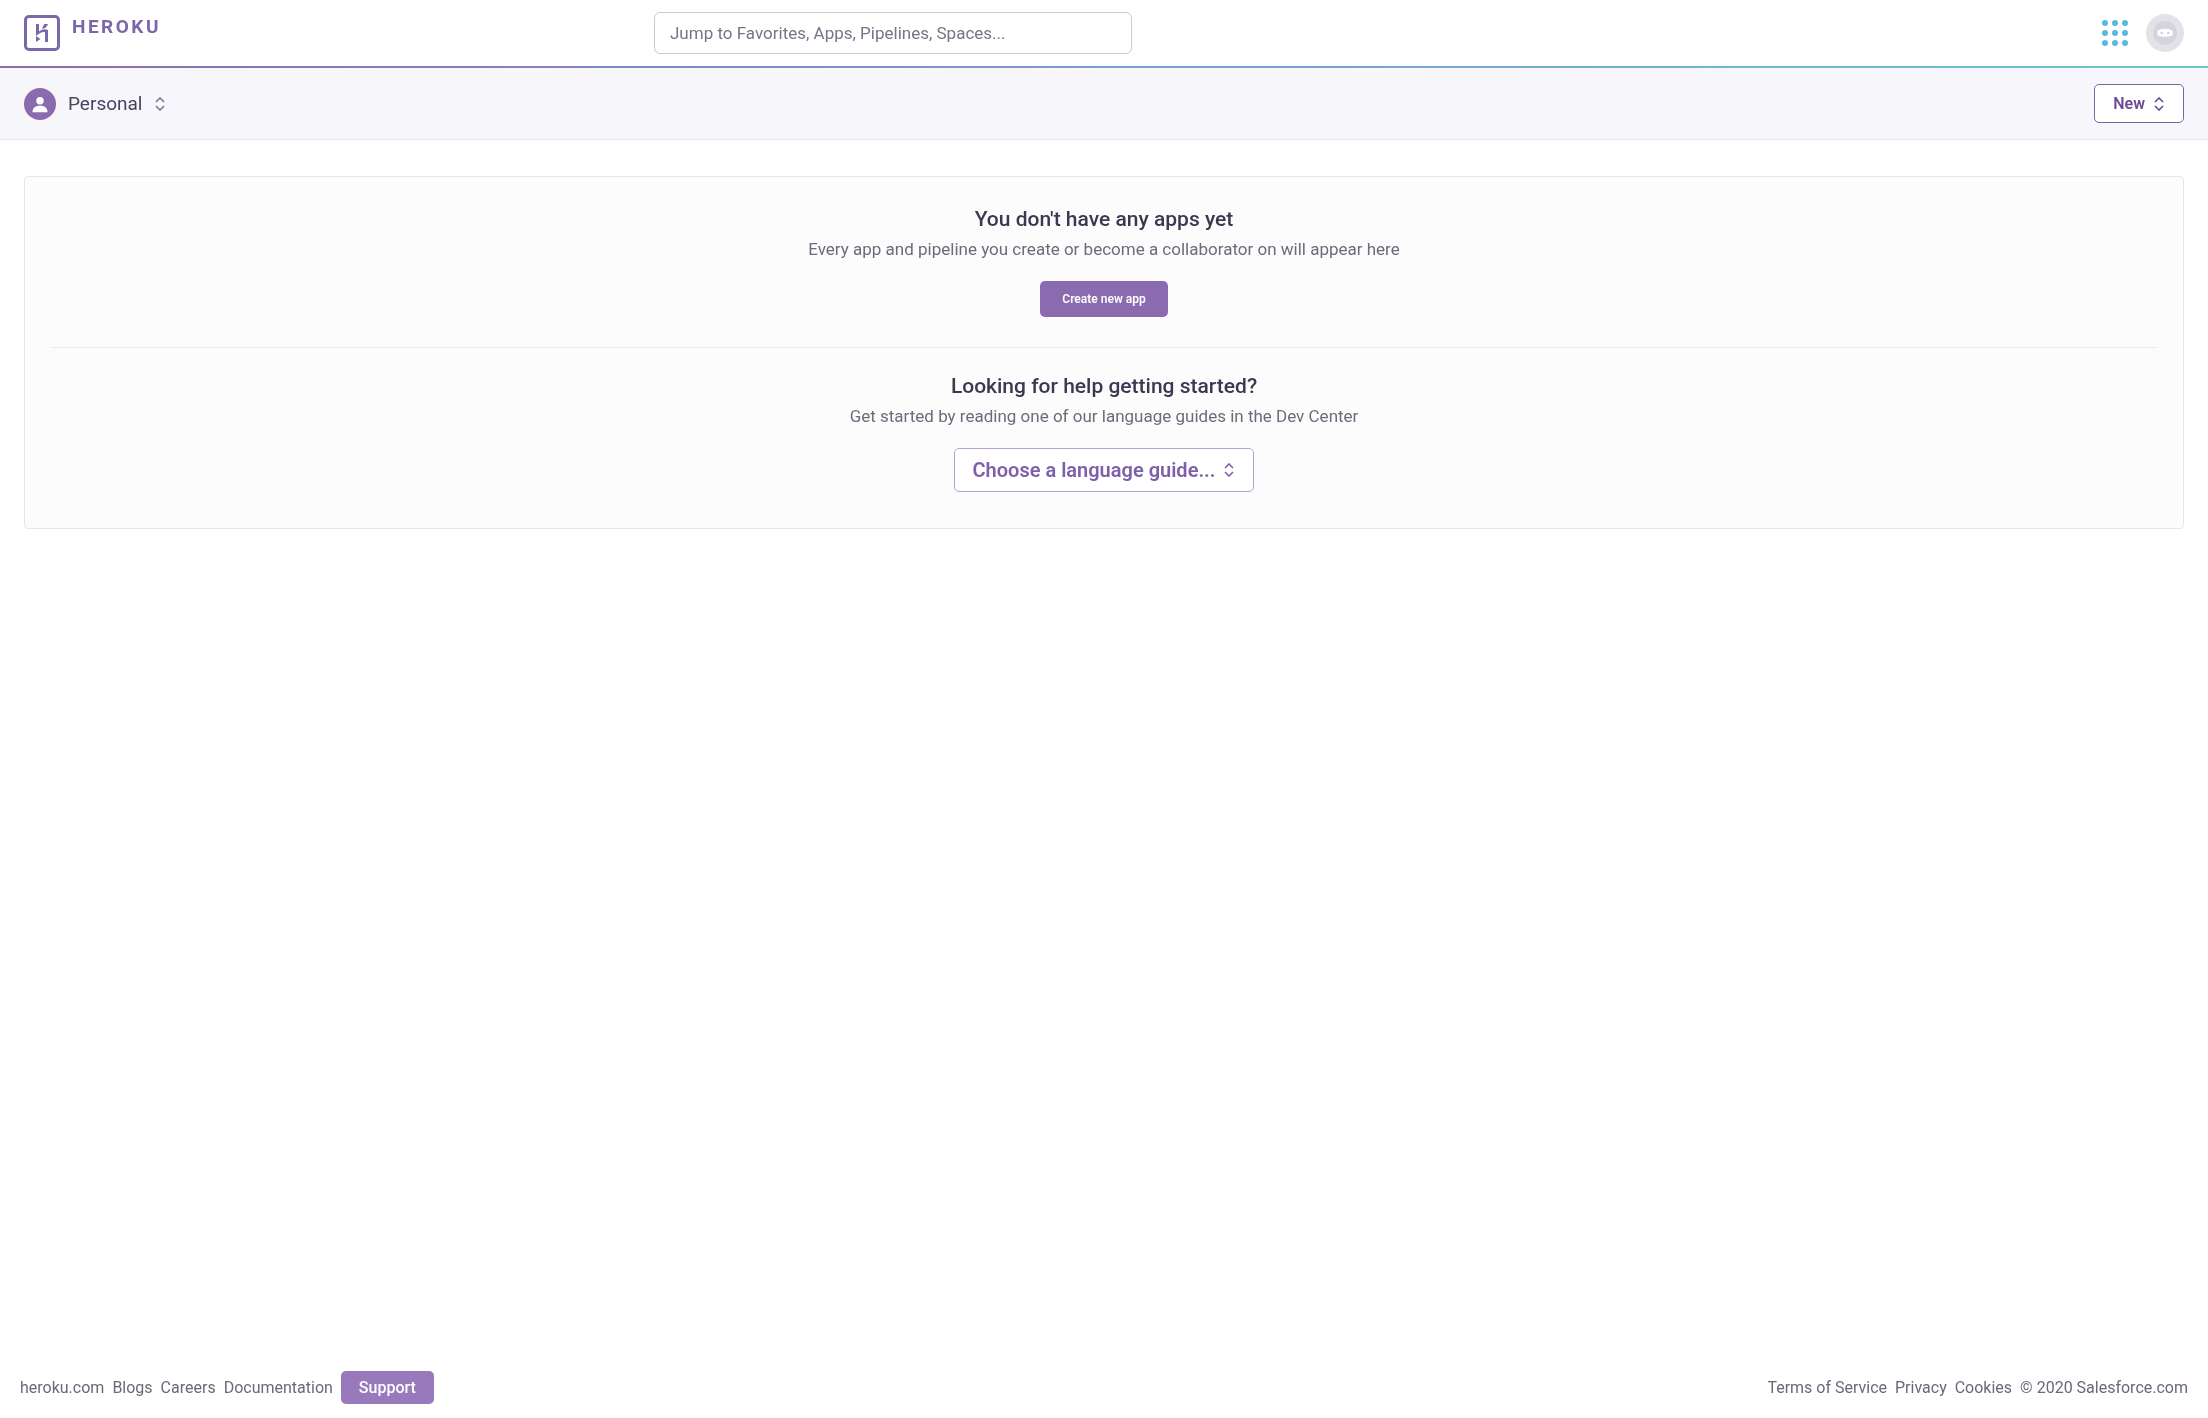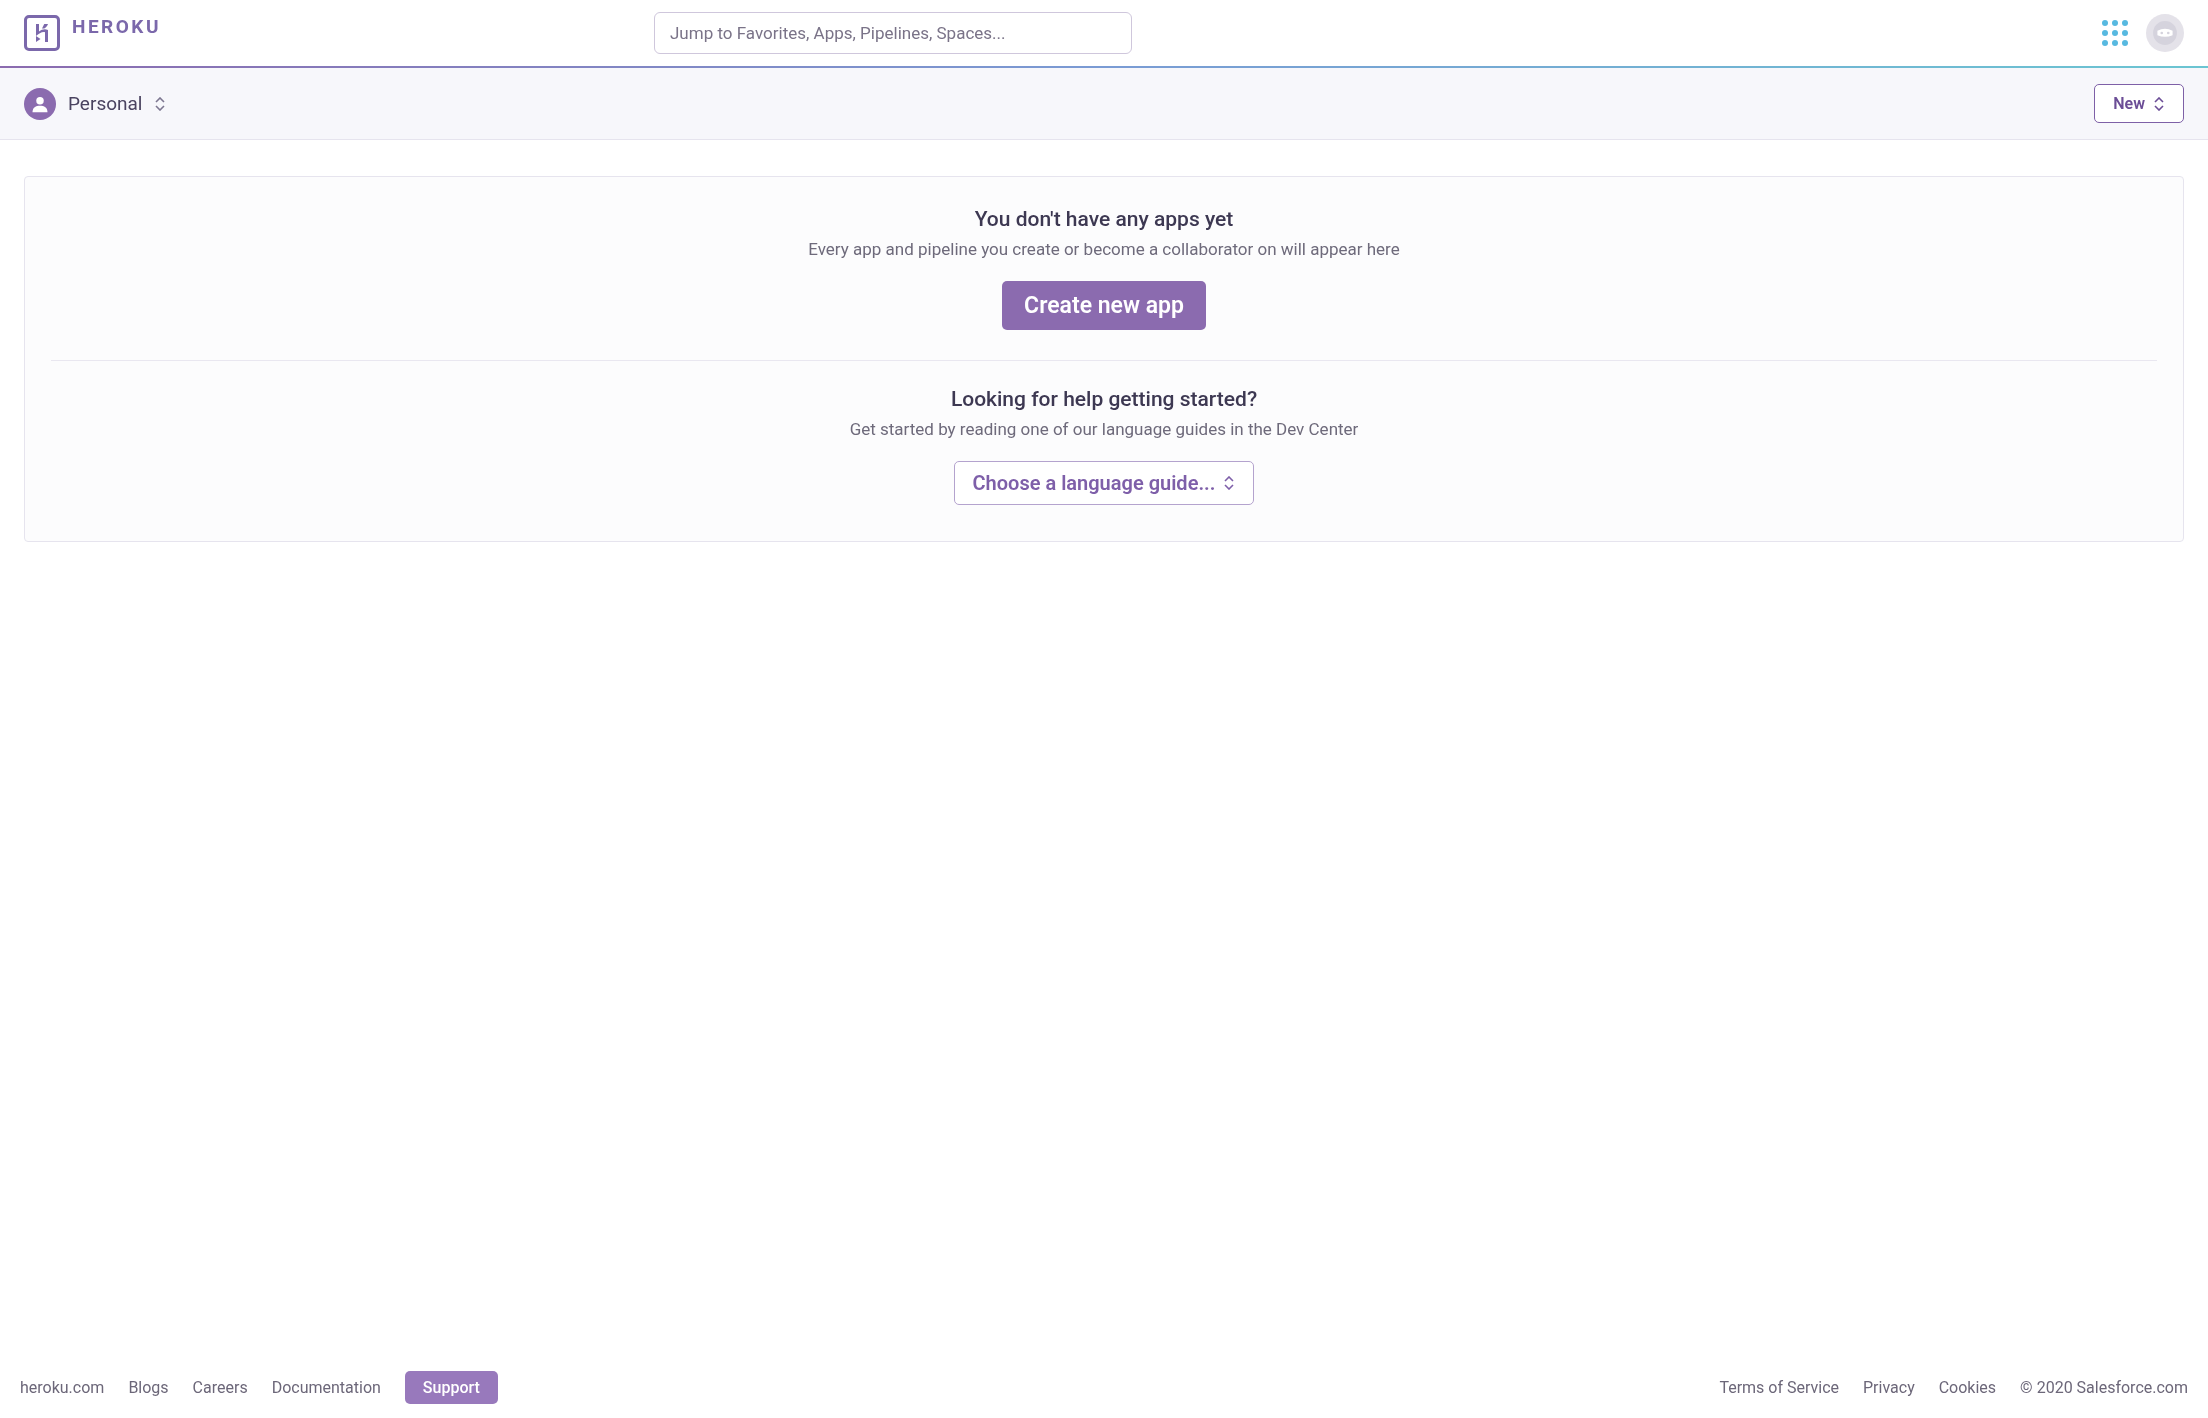--- a/index.html
+++ b/index.html
@@ -174,21 +174,21 @@
       font-size: 17px;
       color: #6e6a7b;
       margin-bottom: 22px;
     }
     .primary-btn {
       background: #8b6baf;
       color: #fff;
       border: none;
       padding: 11px 22px;
       border-radius: 5px;
-      font-size: 23px;
+      font-size: 12px;
       font-weight: 600;
       cursor: pointer;
     }
     .divider {
       border: none;
       border-top: 1px solid #e9e7f0;
       margin: 30px 6px 26px;
     }
     .outline-btn {
       background: #fff;
@@ -209,21 +209,21 @@
       align-items: center;
       justify-content: space-between;
       padding: 14px 20px;
       background: #fff;
       font-size: 16px;
       color: #6c6779;
     }
     .footer-left, .footer-right {
       display: flex;
       align-items: center;
-      gap: 24px;
+      gap: 8px;
     }
     .footer a {
       color: #6c6779;
       text-decoration: none;
       cursor: pointer;
     }
     .support-btn {
       background: #9879bc;
       color: #fff;
       border: none;

